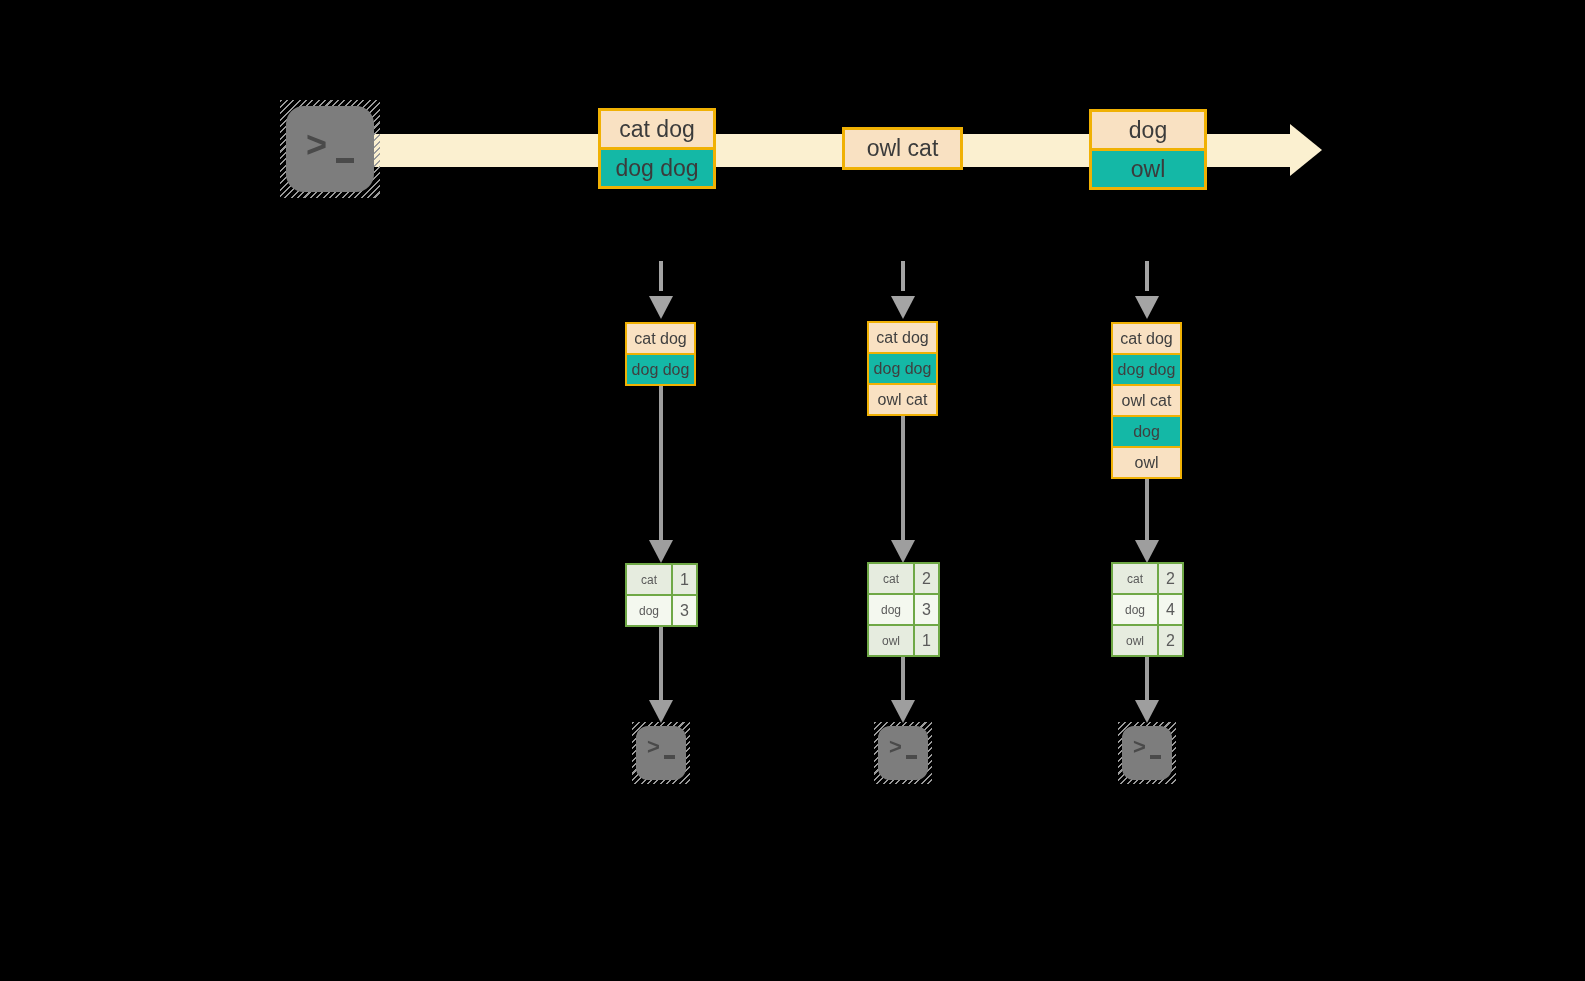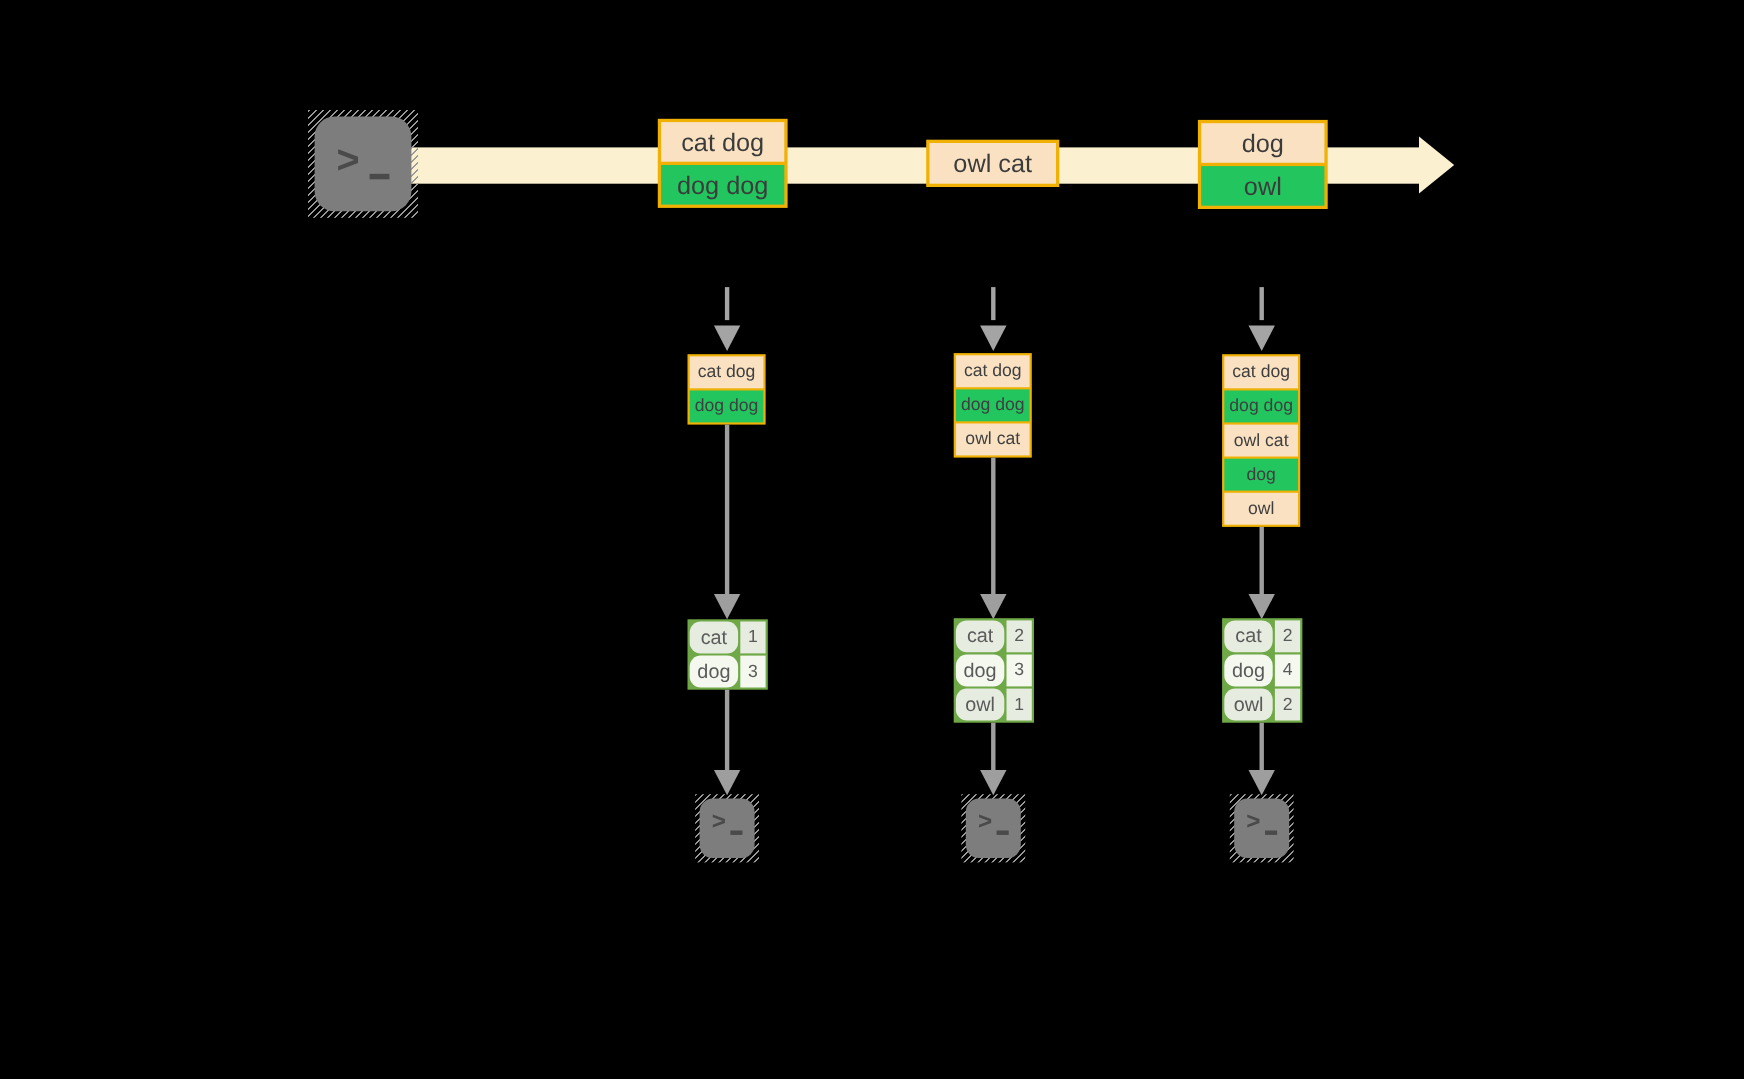--- a/index.html
+++ b/index.html
@@ -24,21 +24,21 @@
   .band { position:absolute; left:372px; top:134px; width:918px; height:33px; background:#fbf0d0; z-index:1; }
   .band-head { position:absolute; left:1290px; top:124px; width:0; height:0; z-index:1;
     border-top:26px solid transparent; border-bottom:26px solid transparent; border-left:32px solid #fbf0d0; }
 
   
   .obox { position:absolute; z-index:2; background:#f0b104; padding:3px; display:flex; flex-direction:column; gap:3px; }
   .ocell { width:112px; height:36px; display:flex; align-items:center; justify-content:center;
     font-size:23px; color:#3b3b3b; }
   .ocell.owlcat { width:115px; height:37px; }
   .peach { background:#f9e1c2; }
-  .cream { background:#22c55e; }
+  .cream { background:#14b8a6; }
 
   
   .stack { position:absolute; z-index:2; background:#f0b104; padding:2px; display:flex; flex-direction:column; gap:2px; }
   .scell { width:67px; height:29px; display:flex; align-items:center; justify-content:center;
     font-size:16px; color:#3f3f3f; }
 
   
   .shaft { position:absolute; width:4px; background:#9e9e9e; z-index:2; }
   .shaft.dash1 { background:#a4a4a4; }
   .ahead { position:absolute; width:0; height:0; z-index:2;
@@ -46,21 +46,21 @@
   .ahead.dashh { border-top-color:#a4a4a4; }
 
   
   .banner { position:absolute; left:690px; top:461px; width:412px; height:46px; background:#ffffff; z-index:1;
     display:flex; align-items:center; justify-content:center; font-size:31px; color:#202020; }
 
   
   .gtable { position:absolute; z-index:2; background:#6fa846; padding:2px; display:flex; flex-direction:column; gap:2px; }
   .grow { display:flex; gap:2px; }
   .gword { width:44px; height:29px; display:flex; align-items:center; justify-content:center;
-    font-size:18px; color:#5a5a5a;border-radius:10px; }
+    font-size:12px; color:#5a5a5a; }
   .gcount { width:23px; height:29px; display:flex; align-items:center; justify-content:center;
     font-size:16px; color:#5a5a5a; }
   .gdark  .gword, .gdark  .gcount { background:#e6ecdf; }
   .glight .gword, .glight .gcount { background:#f4f8ef; }
 </style>
 </head>
 <body>
 
 <div id="canvas">
 

